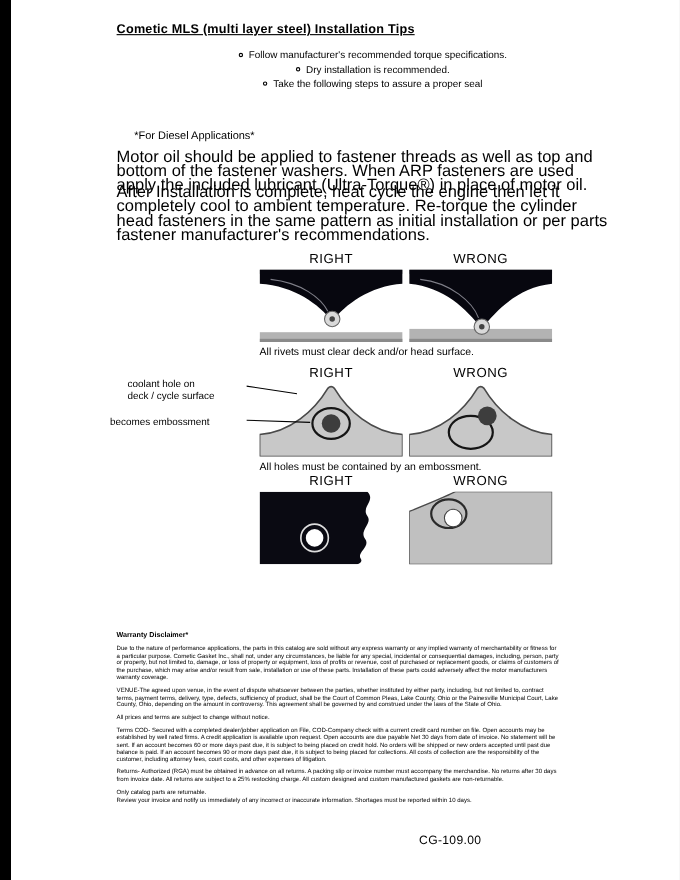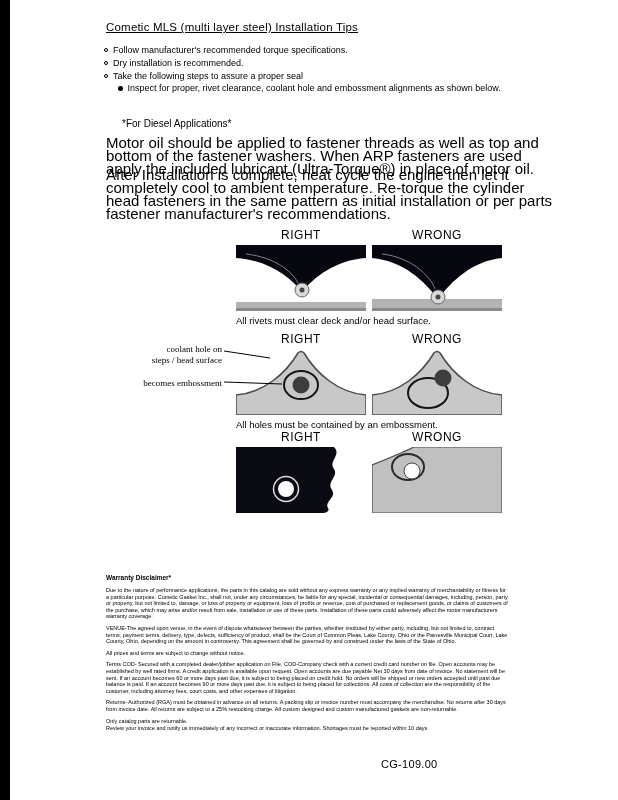--- a/index.html
+++ b/index.html
@@ -1,43 +1,43 @@
 <!DOCTYPE html>
 <html><head>
 <meta charset="utf-8">
 <style>
   * { margin:0; padding:0; box-sizing:border-box; }
   html,body { background:#e8e8e8; }
   body { font-family:"Liberation Sans", sans-serif; color:#000; }
   .page { position:relative; width:618px; height:800px; background:#ffffff; overflow:hidden; margin:0; }
   .left-bar { position:absolute; left:0; top:0; width:10px; height:800px; background:#000; }
 
-  .title { position:absolute; left:106px; top:21px; font-size:11.5px; font-weight:normal; text-decoration:underline; letter-spacing:0.2px; }
+  .title { position:absolute; left:106px; top:21px; font-size:11.5px; font-weight:bold; text-decoration:underline; letter-spacing:0.2px; }
 
   .bullets { position:absolute; left:104px; top:44px; width:470px; font-size:9px; line-height:12.8px; }
-  .b-row { display:flex; align-items:flex-start; }
+  .b-row { display:flex; align-items:flex-start;justify-content:center; }
   .b-row.sub { margin-left:14px; }
   .dot-hollow { width:4px; height:4px; border:1px solid #000; border-radius:50%; flex:none; margin:4px 5px 0 0; }
   .dot-filled { width:4.5px; height:4.5px; background:#000; border-radius:50%; flex:none; margin:4px 5px 0 0; }
 
   .diesel-heading { position:absolute; left:122px; top:118px; font-size:10px; font-weight:normal; }
   .para { position:absolute; left:106px; width:448px; font-size:15px; line-height:13px; }
   .para1 { top:136px; }
   .para2 { top:168px; }
   .note { position:absolute; left:106px; top:210px; font-size:9px; }
 
   .diag-row { position:absolute; left:236px; width:266px; }
   .diag-labels { display:flex; gap:6px; height:14px; }
   .diag-labels span { width:130px; text-align:center; font-size:12px; letter-spacing:0.5px; }
   .diag-boxes { display:flex; gap:6px; margin-top:3px; }
   .diag-boxes svg { display:block; }
   .diag-caption { margin-top:4px; font-size:9.5px; line-height:12px; }
   .diag-caption.narrow { width:215px; }
 
-  .callout { position:absolute; text-align:right; font-size:9px; line-height:11px;font-family:Liberation Serif, serif; }
+  .callout { position:absolute; font-size:9px; line-height:11px; }
   .callout-coolant { left:116px; top:344px; width:106px; }
   .callout-emboss { left:100px; top:378px; width:122px; }
   .leader-lines { position:absolute; left:224px; top:348px; pointer-events:none; z-index:5; }
 
   .legal { position:absolute; left:106px; top:574px; width:402px; }
   .legal-heading { font-size:6.5px; font-weight:bold; margin-bottom:6px; }
   .legal p { font-size:5.5px; line-height:6.6px; margin-bottom:5px; }
   .legal p.tight { margin-bottom:1px; }
 
   .footer-code { position:absolute; left:381px; top:758px; font-size:11px; letter-spacing:0.3px; }
@@ -55,24 +55,20 @@
       <span class="dot-hollow"></span>
       <span>Follow manufacturer's recommended torque specifications.</span>
     </div>
     <div class="b-row">
       <span class="dot-hollow"></span>
       <span>Dry installation is recommended.</span>
     </div>
     <div class="b-row">
       <span class="dot-hollow"></span>
       <span>Take the following steps to assure a proper seal</span>
-    </div>
-    <div class="b-row sub">
-      <span class="dot-filled"></span>
-      <span>Inspect for proper, rivet clearance, coolant hole and embossment alignments as shown below.</span>
     </div>
   </div>
 
   <div class="diesel-heading">*For Diesel Applications*</div>
   <div class="para para1">Motor oil should be applied to fastener threads as well as top and bottom of the fastener washers. When ARP fasteners are used apply the included lubricant (Ultra-Torque®) in place of motor oil.</div>
   <div class="para para2">After Installation is complete, heat cycle the engine then let it completely cool to ambient temperature. Re-torque the cylinder head fasteners in the same pattern as initial installation or per parts fastener manufacturer's recommendations.</div>
 
   <div class="diag-row" style="top:228px;">
     <div class="diag-labels">
       <span>RIGHT</span>
@@ -120,21 +116,21 @@
         <path d="M0,66 V46 C28,44 50,24 62,4 C64,2 66,2 68,4 C80,24 102,44 130,46 V66 Z" fill="#c8c8c8" stroke="#4a4a4a" stroke-width="1.5"></path>
         <ellipse cx="56" cy="44" rx="20" ry="15" fill="none" stroke="#151515" stroke-width="2"></ellipse>
         <circle cx="71" cy="29" r="8.5" fill="#3d3d3d"></circle>
       </svg>
     </div>
     <div class="diag-caption">All holes must be contained by an embossment.</div>
   </div>
 
   <div class="callout callout-coolant">
     <div>coolant hole on</div>
-    <div>steps / head surface</div>
+    <div>deck / cycle surface</div>
   </div>
   <div class="callout callout-emboss">becomes embossment</div>
   <svg class="leader-lines" width="80" height="42" viewBox="0 0 80 42">
     <line x1="0" y1="3" x2="46" y2="10" stroke="#000" stroke-width="1"></line>
     <line x1="0" y1="34" x2="58" y2="36" stroke="#000" stroke-width="1"></line>
   </svg>
 
   <div class="diag-row" style="top:430px;">
     <div class="diag-labels">
       <span>RIGHT</span>

